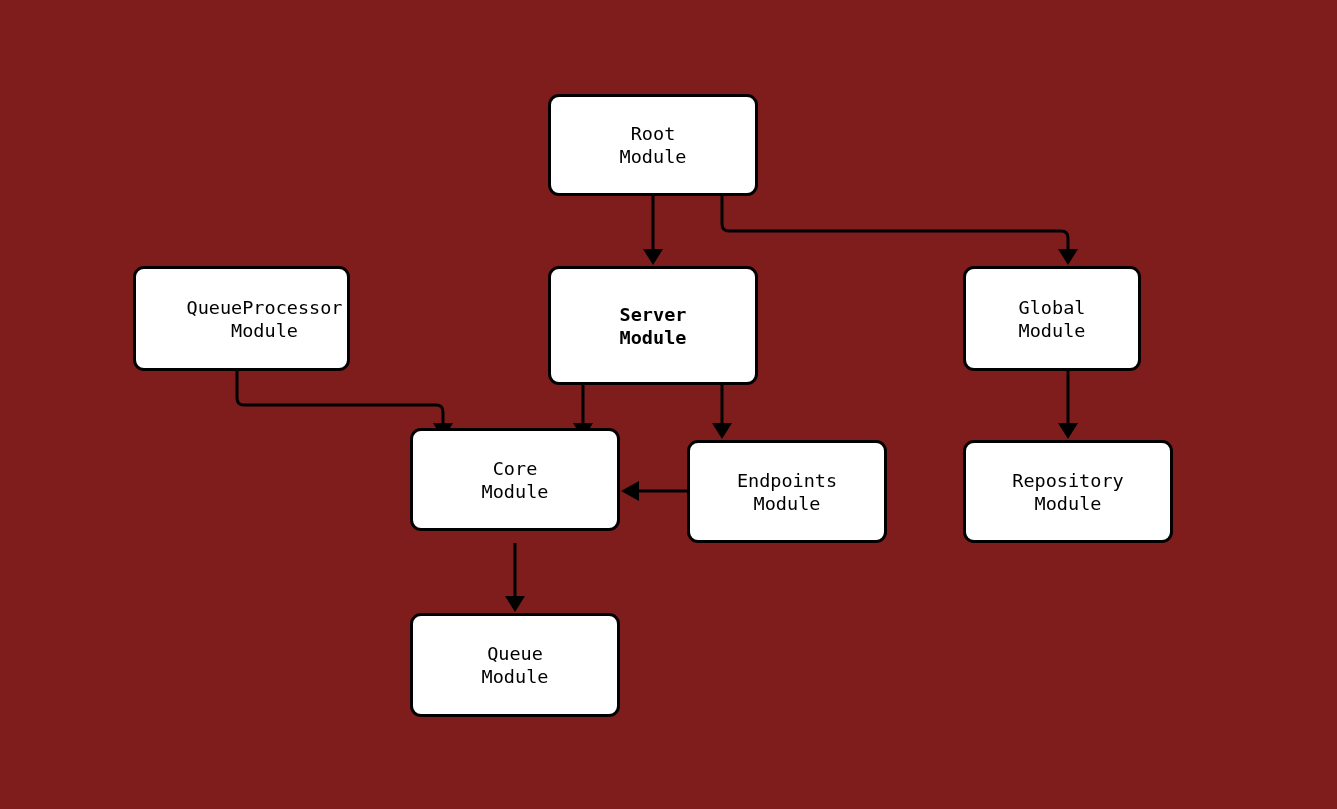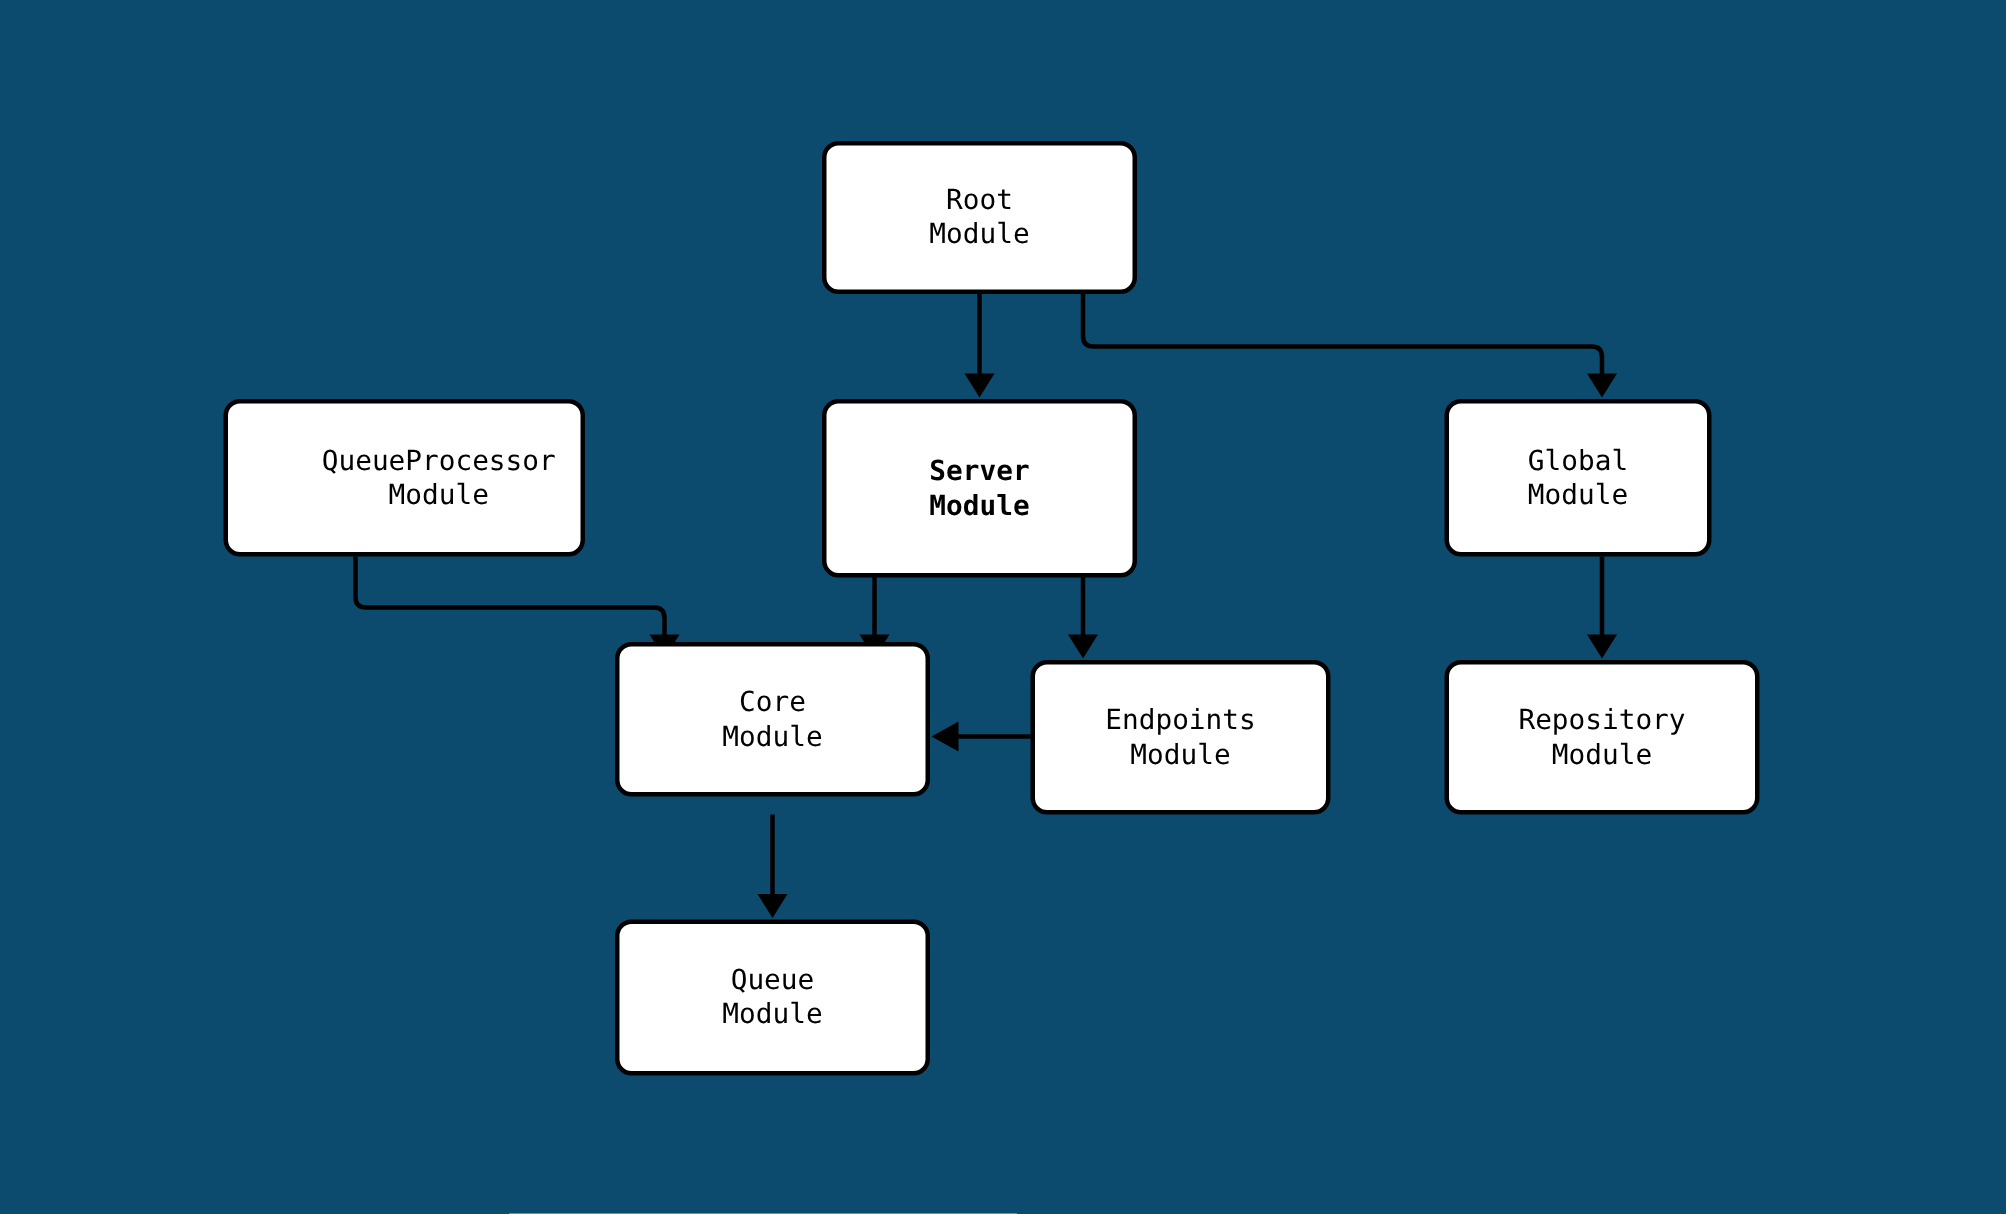--- a/index.html
+++ b/index.html
@@ -11,21 +11,21 @@
   body {
     width: 1337px;
     height: 809px;
     overflow: hidden;
     font-family: "DejaVu Sans Mono", "Liberation Mono", monospace;
   }
   #diagram-canvas {
     position: relative;
     width: 1337px;
     height: 809px;
-    background: #0c4a6e;
+    background: #7f1d1d;
   }
   #edge-layer {
     position: absolute;
     left: 0;
     top: 0;
     width: 1337px;
     height: 809px;
     pointer-events: none;
   }
   .node {
@@ -92,21 +92,21 @@
       <polygon points="505,596 525,596 515,612" fill="#000000" stroke="none"></polygon>
 
     </g>
   </svg>
 
   <div class="node" style="left:548px; top:94px; width:210px; height:102px;">
     <span class="node-line">Root</span>
     <span class="node-line">Module</span>
   </div>
 
-  <div class="node" style="left:149px; top:266px; width:241px; height:105px;padding-left:46px;">
+  <div class="node" style="left:133px; top:266px; width:217px; height:105px;padding-left:46px;">
     <span class="node-line">QueueProcessor</span>
     <span class="node-line">Module</span>
   </div>
 
   <div class="node" style="left:548px; top:266px; width:210px; height:119px;font-weight:bold;">
     <span class="node-line">Server</span>
     <span class="node-line">Module</span>
   </div>
 
   <div class="node" style="left:963px; top:266px; width:178px; height:105px;">

